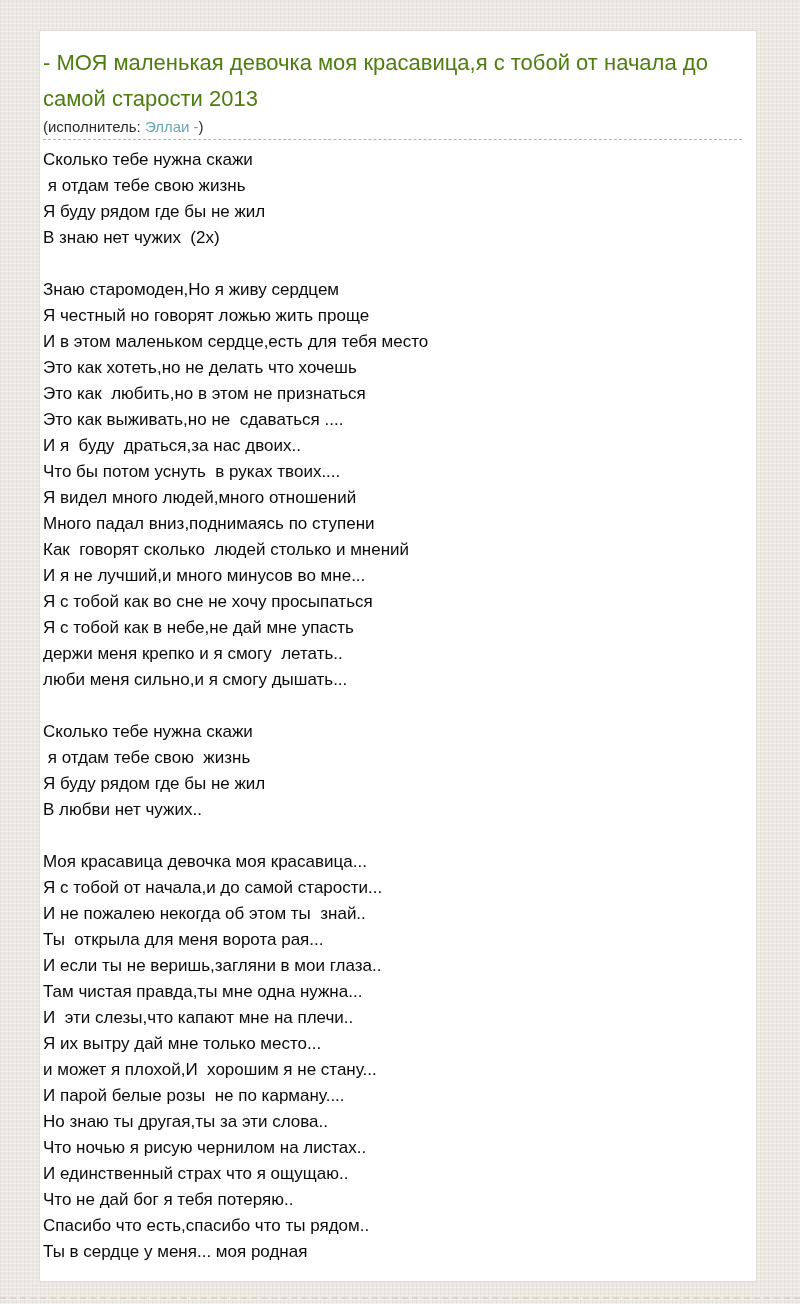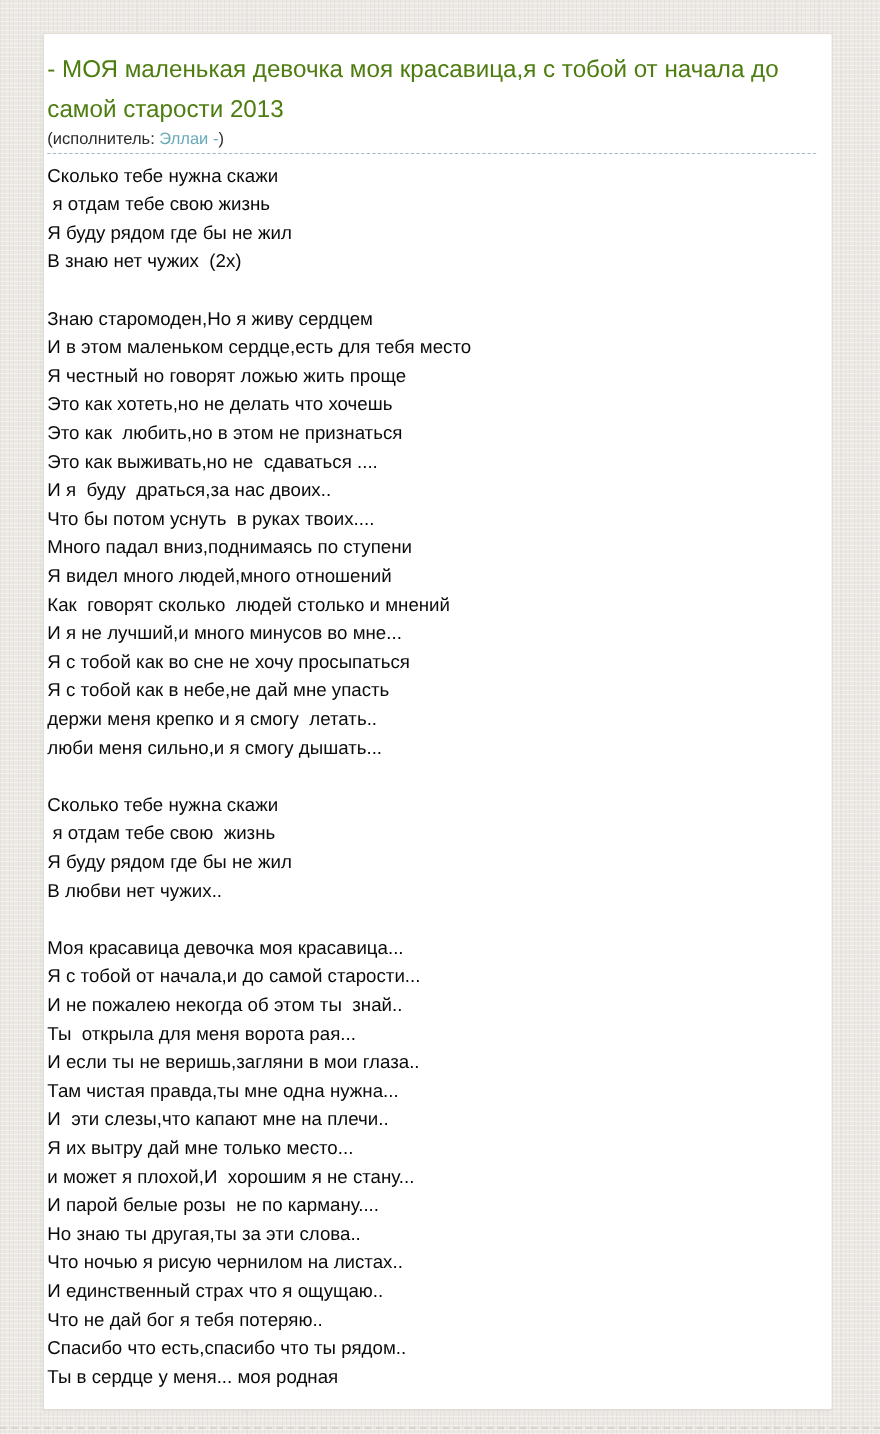--- a/index.html
+++ b/index.html
@@ -83,29 +83,29 @@
 
   <div class="separator"></div>
 
   <div class="lyrics">
       <div class="lyric-line">Сколько тебе нужна скажи</div>
       <div class="lyric-line"> я отдам тебе свою жизнь</div>
       <div class="lyric-line">Я буду рядом где бы не жил</div>
       <div class="lyric-line">В знаю нет чужих  (2х)</div>
       <div class="lyric-line"></div>
       <div class="lyric-line">Знаю старомоден,Но я живу сердцем</div>
+      <div class="lyric-line">Я честный но говорят ложью жить проще</div>
       <div class="lyric-line">И в этом маленьком сердце,есть для тебя место</div>
-      <div class="lyric-line">Я честный но говорят ложью жить проще</div>
       <div class="lyric-line">Это как хотеть,но не делать что хочешь</div>
       <div class="lyric-line">Это как  любить,но в этом не признаться</div>
       <div class="lyric-line">Это как выживать,но не  сдаваться ....</div>
       <div class="lyric-line">И я  буду  драться,за нас двоих..</div>
       <div class="lyric-line">Что бы потом уснуть  в руках твоих....</div>
+      <div class="lyric-line">Я видел много людей,много отношений</div>
       <div class="lyric-line">Много падал вниз,поднимаясь по ступени</div>
-      <div class="lyric-line">Я видел много людей,много отношений</div>
       <div class="lyric-line">Как  говорят сколько  людей столько и мнений</div>
       <div class="lyric-line">И я не лучший,и много минусов во мне...</div>
       <div class="lyric-line">Я с тобой как во сне не хочу просыпаться</div>
       <div class="lyric-line">Я с тобой как в небе,не дай мне упасть</div>
       <div class="lyric-line">держи меня крепко и я смогу  летать..</div>
       <div class="lyric-line">люби меня сильно,и я смогу дышать...</div>
       <div class="lyric-line"></div>
       <div class="lyric-line">Сколько тебе нужна скажи</div>
       <div class="lyric-line"> я отдам тебе свою  жизнь</div>
       <div class="lyric-line">Я буду рядом где бы не жил</div>

